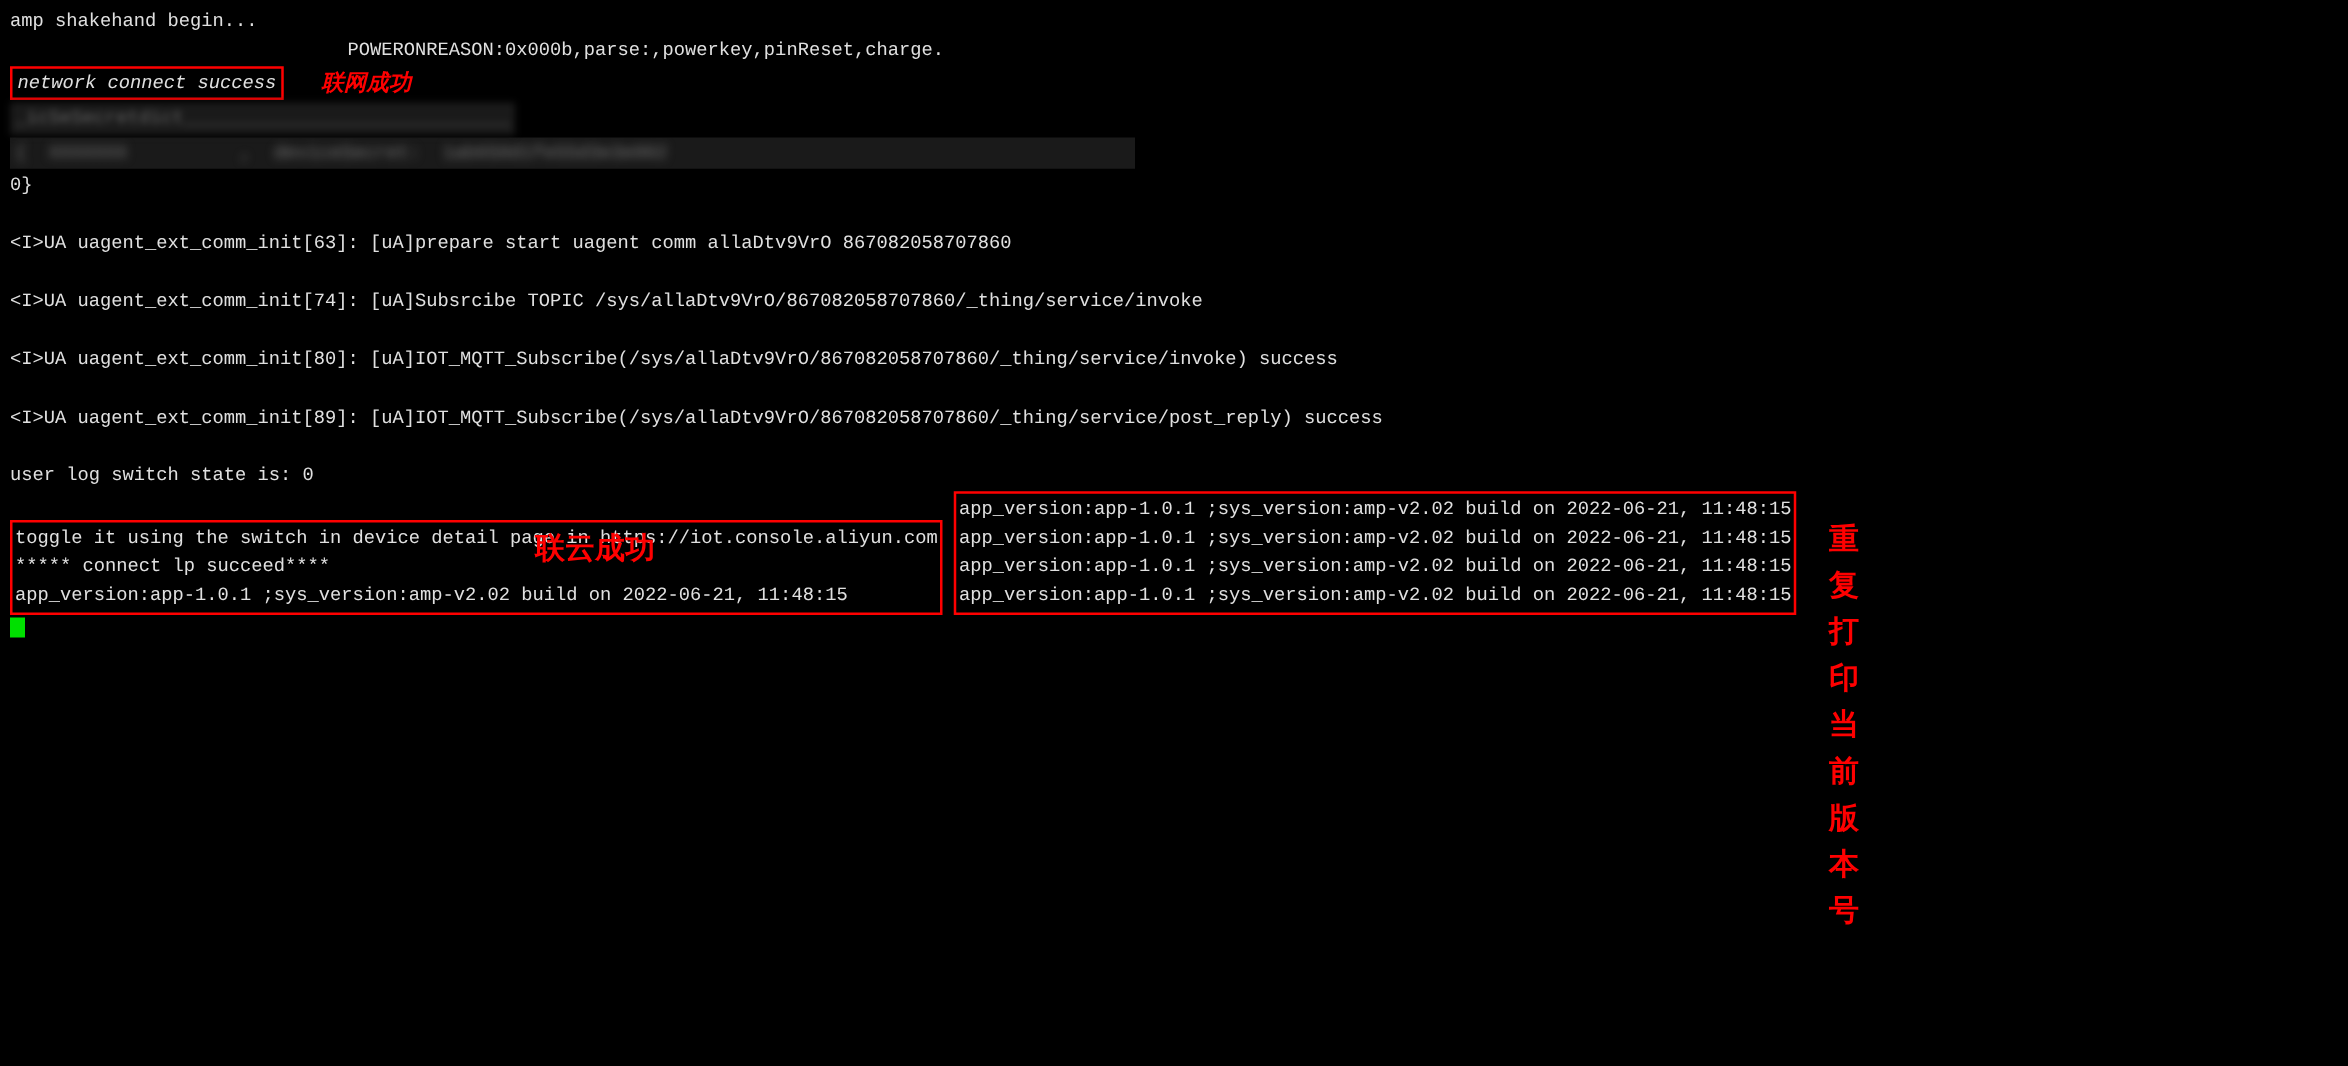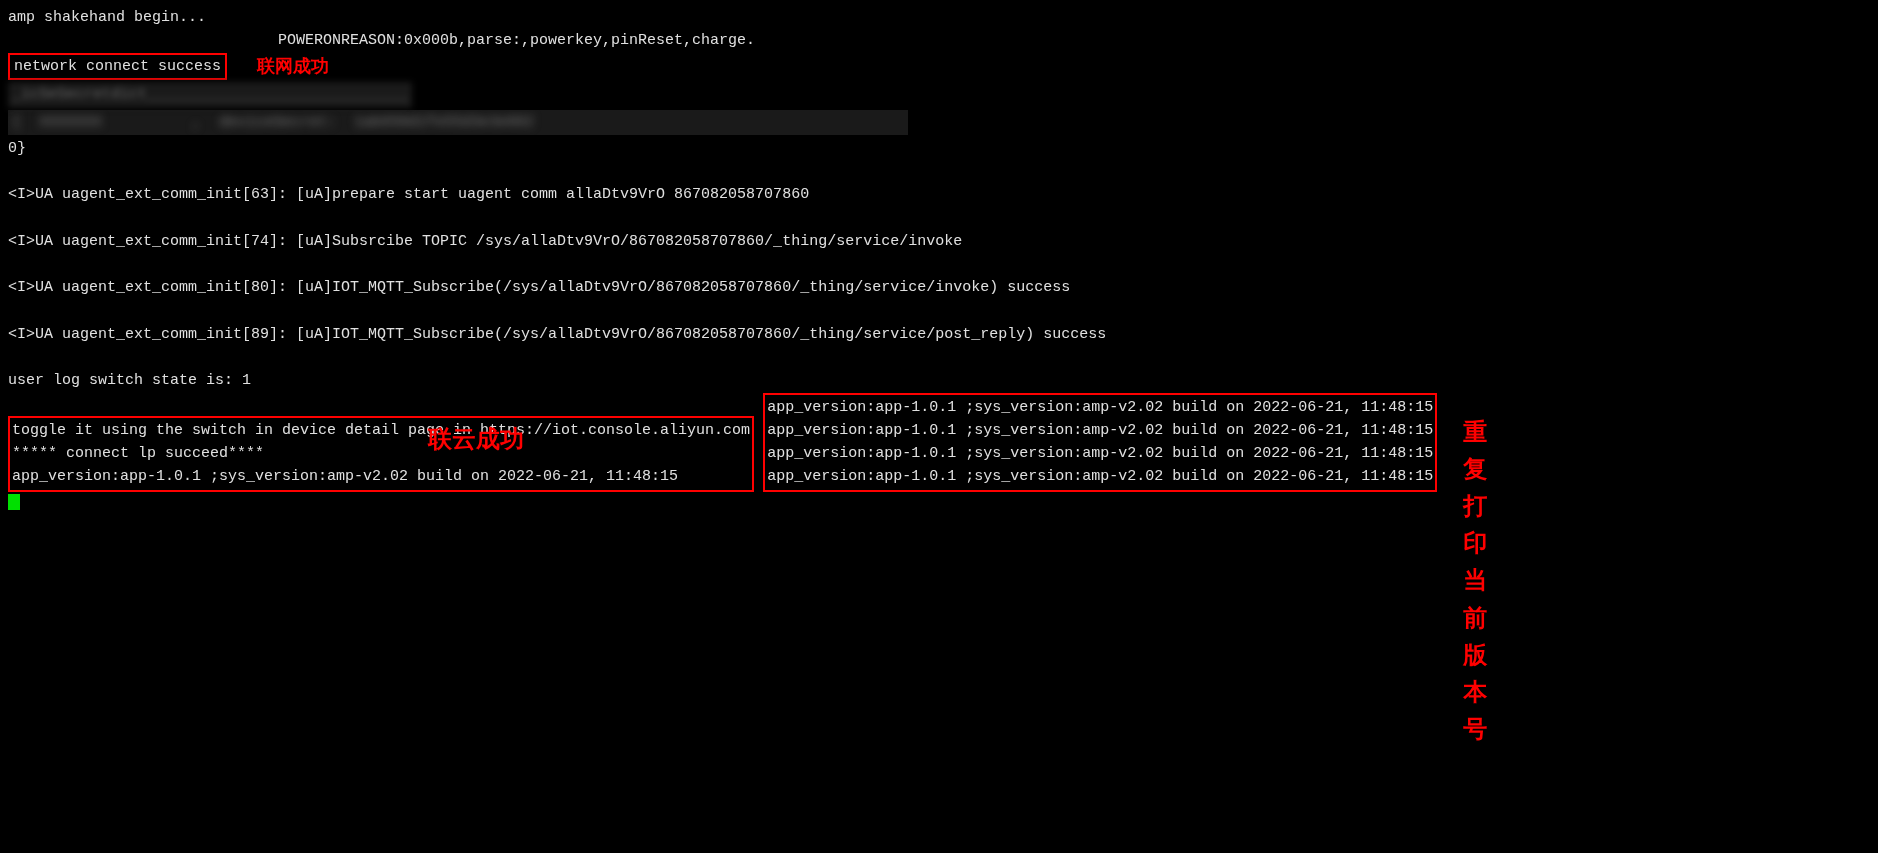--- a/index.html
+++ b/index.html
@@ -36,21 +36,21 @@
   </style>
 </head>
 <body>
 
 <div class="terminal">
   
   <span class="line white">amp shakehand begin...</span>
   
   <span class="line white">                              POWERONREASON:0x000b,parse:,powerkey,pinReset,charge.</span>
   
-  <div style="position:relative; display:flex; align-items:center;">
+  <div style="position:relative; display:flex; align-items:center;font-style:italic;">
     <span class="line white" style="border: 2px solid #ff0000; padding: 0 4px; display:inline-block;">network connect success</span>
     <span class="annotation-label" style="position:relative; margin-left: 30px; font-size:18px;">联网成功</span>
   </div>
   
   <div style="margin: 2px 0;">
     <span class="line" style="color:#666; display:inline-block; background:#1a1a1a; padding: 1px 4px; filter: blur(3px); user-select:none;">_icSeSecretdict_____________________________</span>
   </div>
   <div style="margin: 2px 0; display:flex; align-items:center;">
     <span class="line" style="color:#777; display:inline-block; background:#1a1a1a; padding:1px 4px; max-width:900px; overflow:hidden; white-space:nowrap;">
       <span style="filter:blur(4px); display:inline-block;">{&nbsp;&nbsp;XXXXXXX&nbsp;&nbsp;&nbsp;&nbsp;&nbsp;&nbsp;&nbsp;&nbsp;&nbsp;&nbsp;,&nbsp;&nbsp;deviceSecret:&nbsp;&nbsp;1ab650d1fe55d3e3e002&nbsp;&nbsp;&nbsp;&nbsp;&nbsp;&nbsp;&nbsp;&nbsp;&nbsp;&nbsp;&nbsp;&nbsp;&nbsp;&nbsp;&nbsp;&nbsp;&nbsp;&nbsp;&nbsp;&nbsp;&nbsp;&nbsp;&nbsp;&nbsp;&nbsp;&nbsp;&nbsp;&nbsp;&nbsp;&nbsp;&nbsp;&nbsp;&nbsp;&nbsp;&nbsp;&nbsp;&nbsp;&nbsp;&nbsp;&nbsp;&nbsp;&nbsp;&nbsp;&nbsp;&nbsp;&nbsp;&nbsp;&nbsp;&nbsp;&nbsp;&nbsp;&nbsp;&nbsp;&nbsp;&nbsp;&nbsp;&nbsp;&nbsp;&nbsp;&nbsp;&nbsp;&nbsp;&nbsp;&nbsp;&nbsp;&nbsp;&nbsp;&nbsp;&nbsp;&nbsp;&nbsp;&nbsp;&nbsp;&nbsp;&nbsp;c':</span>
@@ -67,21 +67,21 @@
   
   <span class="line white">&lt;I&gt;UA uagent_ext_comm_init[74]: [uA]Subsrcibe TOPIC /sys/allaDtv9VrO/867082058707860/_thing/service/invoke</span>
   <span class="line">&nbsp;</span>
   
   <span class="line white">&lt;I&gt;UA uagent_ext_comm_init[80]: [uA]IOT_MQTT_Subscribe(/sys/allaDtv9VrO/867082058707860/_thing/service/invoke) success</span>
   <span class="line">&nbsp;</span>
   
   <span class="line white">&lt;I&gt;UA uagent_ext_comm_init[89]: [uA]IOT_MQTT_Subscribe(/sys/allaDtv9VrO/867082058707860/_thing/service/post_reply) success</span>
   <span class="line">&nbsp;</span>
   
-  <span class="line white">user log switch state is: 1</span>
+  <span class="line white">user log switch state is: 0</span>
 
   
   <div style="position:relative; display:inline-block;">
     <div style="border: 2px solid #ff0000; display:inline-block; padding: 1px 2px;">
       <span class="line white">toggle it using the switch in device detail page in https://iot.console.aliyun.com</span>
       <span class="line white">***** connect lp succeed****</span>
       <span class="line white">app_version:app-1.0.1 ;sys_version:amp-v2.02 build on 2022-06-21, 11:48:15</span>
     </div>
     <span class="annotation-label" style="left: 420px; top: 4px;">联云成功</span>
   </div>

